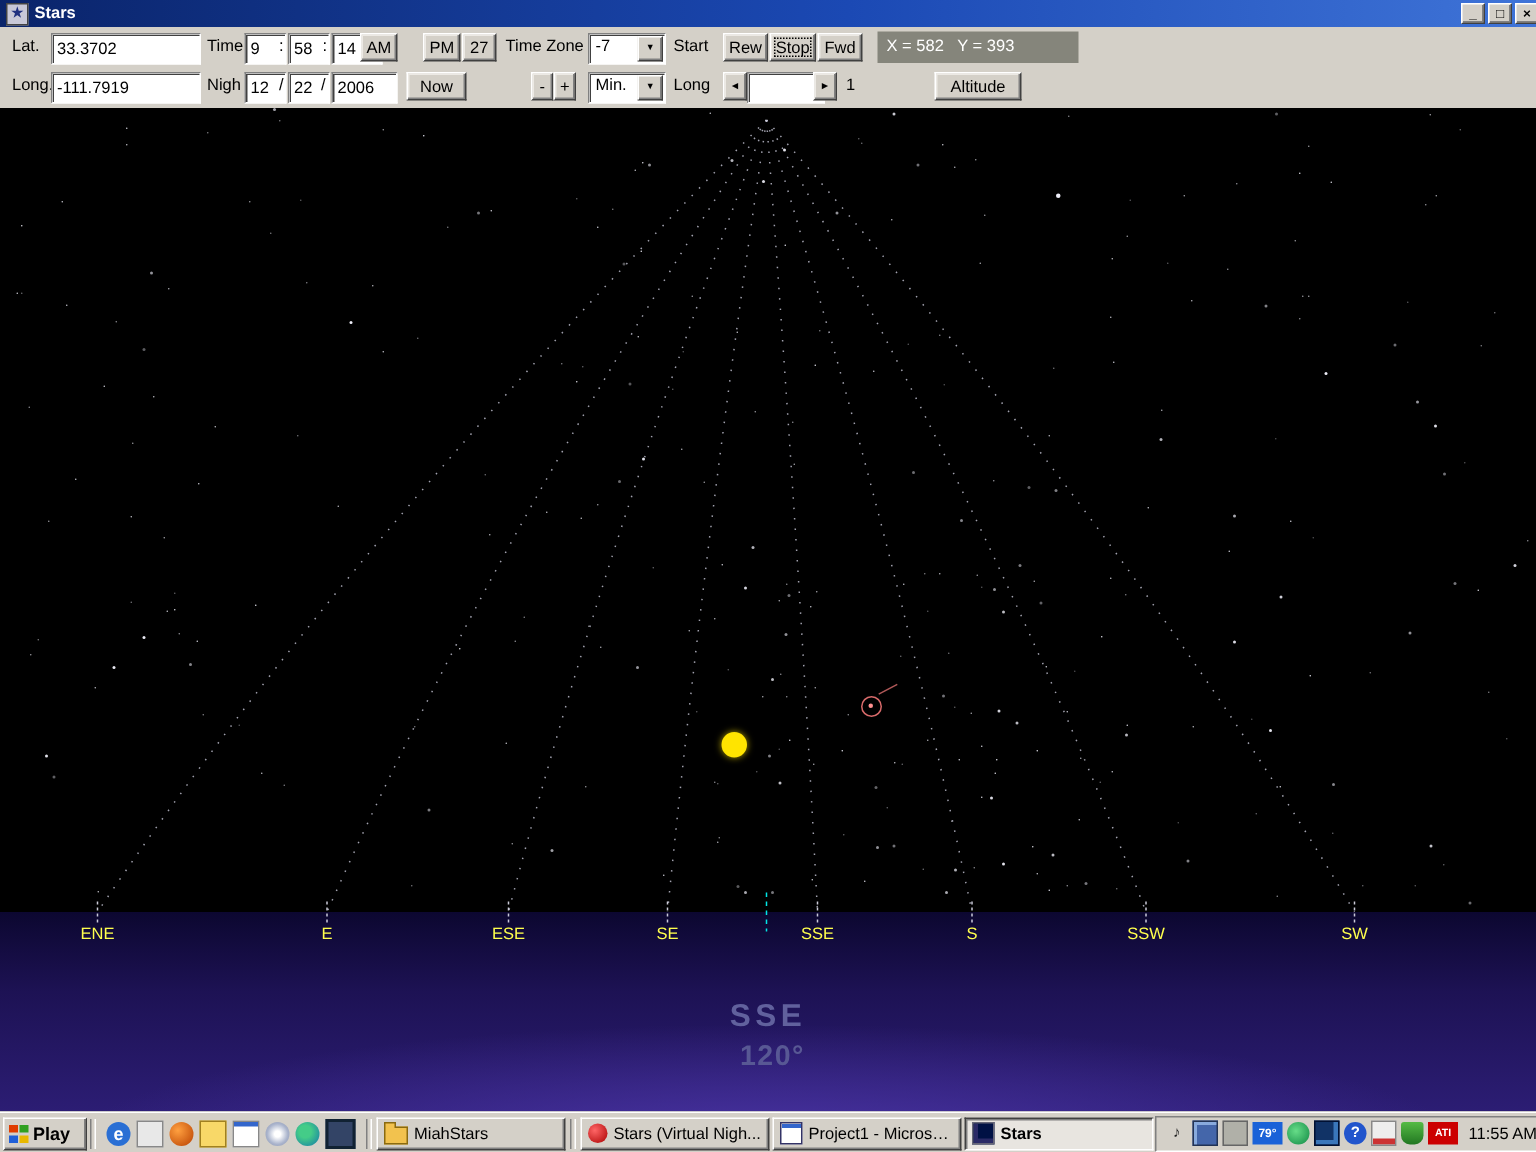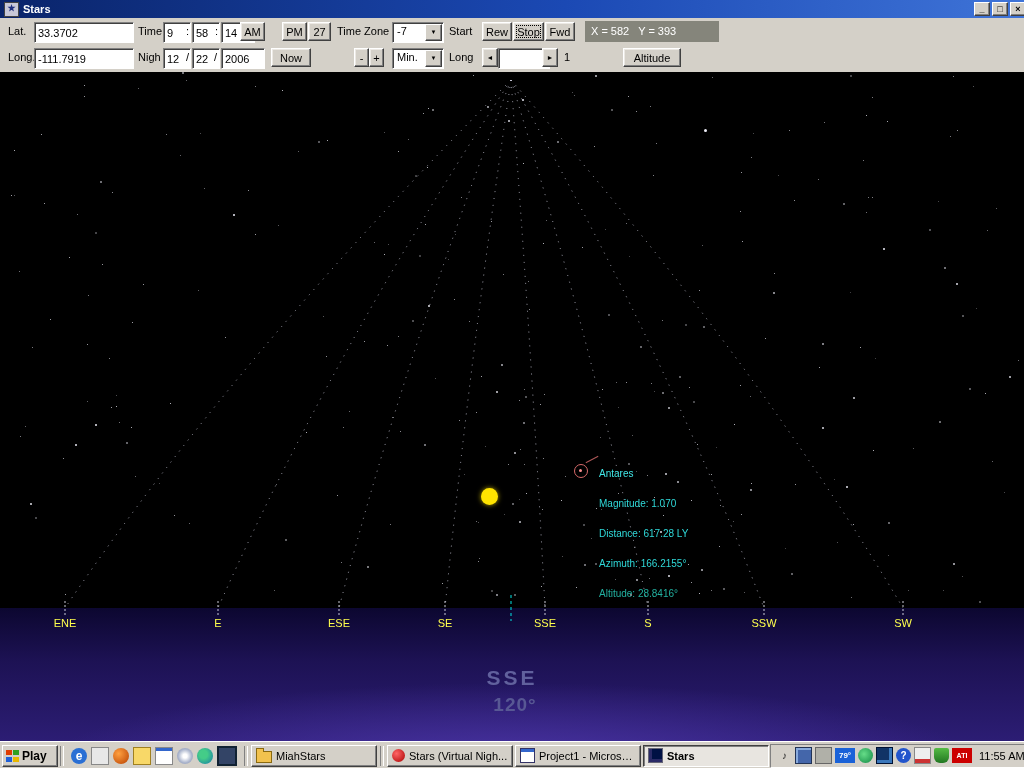--- a/index.html
+++ b/index.html
@@ -475,27 +475,20 @@
         <line x1="764" x2="764" y1="529" y2="543" stroke="#e0e0ee" stroke-dasharray="2 2" opacity="0.9"></line>
         <path d="M 511 8 Q 754.04 285 903 536" fill="none" stroke="#c9c9da" stroke-dasharray="1 6" stroke-width="1" opacity="0.8"></path>
         <line x1="903" x2="903" y1="529" y2="543" stroke="#e0e0ee" stroke-dasharray="2 2" opacity="0.9"></line>
         <line x1="511" x2="511" y1="523" y2="549" stroke="#00e6e6" stroke-dasharray="3 3"></line>
       </svg>
 
     <div class="sun"></div>
     <div class="sel-line"></div>
     <div class="sel-marker"></div>
 
-    <div class="star-info">
-      <div class="l1">Antares</div>
-      <div class="l2">Magnitude: 1.070</div>
-      <div class="l3">Distance: 617.28 LY</div>
-      <div class="l4">Azimuth: 166.2155°</div>
-      <div class="l5">Altitude: 28.8416°</div>
-    </div>
   </div>
 
   <div class="taskbar">
     <button class="startbtn">
       <span class="winflag">
           <i class="q1"></i>
           <i class="q2"></i>
           <i class="q3"></i>
           <i class="q4"></i>
         </span>

